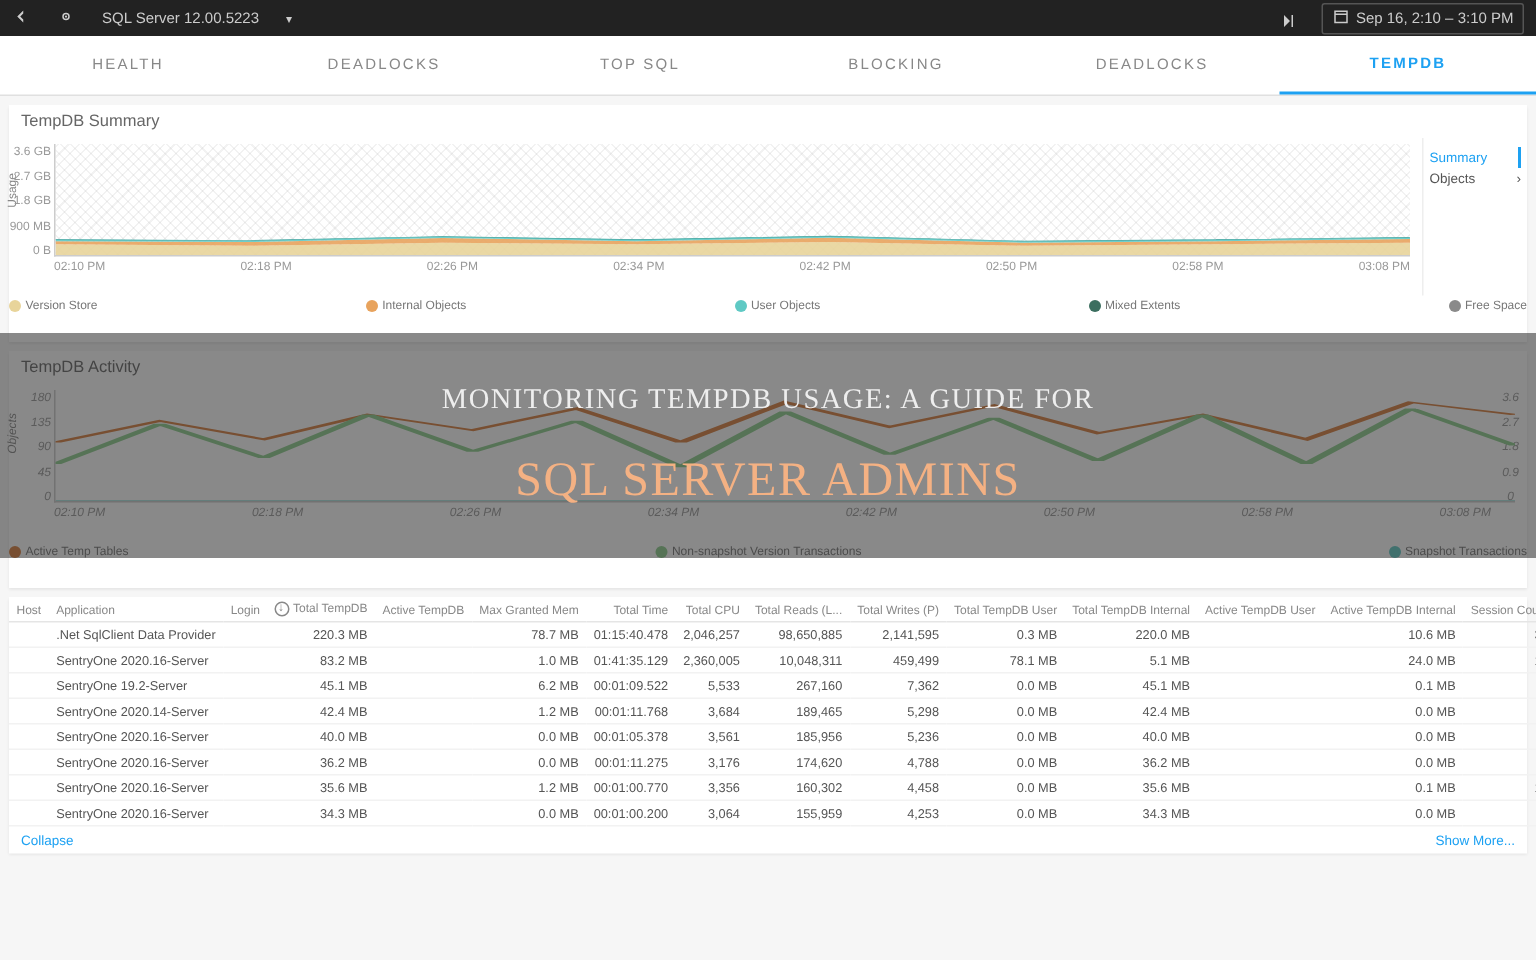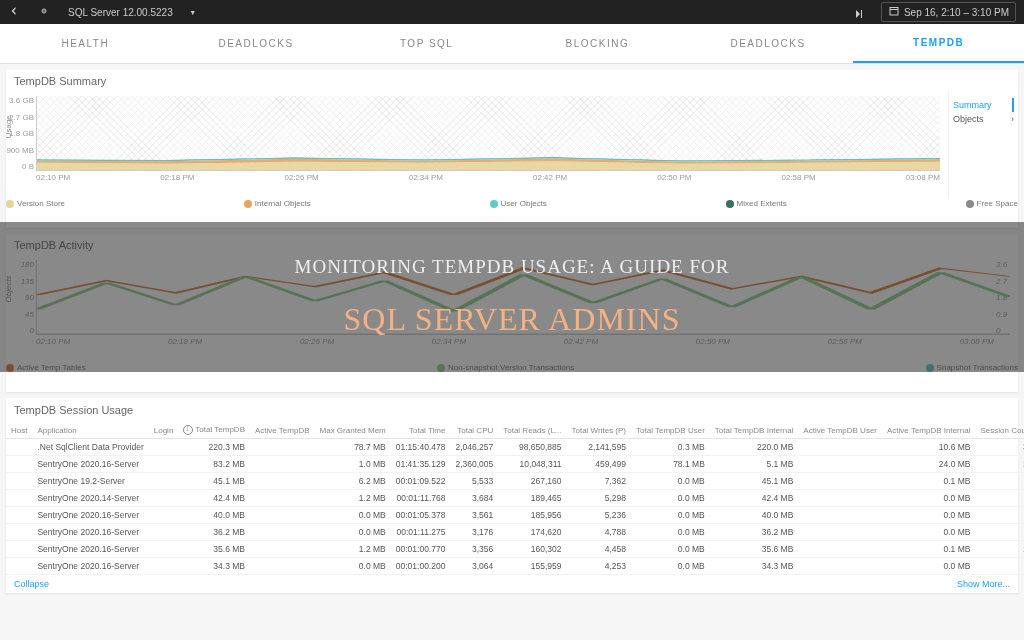--- a/index.html
+++ b/index.html
@@ -26,21 +26,21 @@
   .chart1-plot { flex: 1; height: 105px; position: relative; padding: 4px 8px 0 30px; }
   .chart1-side { width: 70px; border-left: 1px solid #eee; padding: 6px 4px; font-size: 9px; }
   .chart1-side .item { padding: 2px 0; display:flex; justify-content:space-between; align-items:center;}
   .chart1-side .item.active { color: #1da1f2; border-right: 2px solid #1da1f2; padding-right: 4px; }
 
   .plot-area { position: absolute; left: 30px; right: 8px; top: 4px; bottom: 26px; border-left: 1px solid #ccc; border-bottom: 1px solid #ccc; }
   .plot-area.hatched { background:
       repeating-linear-gradient(45deg, transparent 0 4px, rgba(150,150,150,0.12) 4px 5px),
       repeating-linear-gradient(-45deg, transparent 0 4px, rgba(150,150,150,0.12) 4px 5px); }
   .yticks { position: absolute; left: 0; top: 4px; bottom: 26px; width: 28px; display: flex; flex-direction: column; justify-content: space-between; text-align: right; font-size: 8px; color: #999; }
-  .yticks-right { position: absolute; right: 0; top: 4px; bottom: 26px; width: 22px; display: flex; flex-direction: column; justify-content: space-between; text-align: left; font-size: 8px; color: #999; }
+  .yticks-right { position: absolute; right: 0; top: 4px; bottom: 26px; width: 22px; display: flex; flex-direction: column; justify-content: space-between; text-align: center; font-size: 8px; color: #999; }
   .xticks { position: absolute; left: 30px; right: 8px; bottom: 14px; height: 10px; display: flex; justify-content: space-between; font-size: 8px; color: #999; }
   .ylabel { position: absolute; left: 2px; top: 40%; transform: rotate(-90deg); font-size: 8px; color: #888; transform-origin: left; }
 
   .legend { display: flex; justify-content: space-between; gap: 14px; padding: 2px 0 20px 0; font-size: 8px; color: #777; }
   .legend span.sw { display: inline-block; width: 8px; height: 8px; border-radius: 50%; margin-right: 3px; vertical-align: middle; }
 
   
   svg.chart-svg { position: absolute; inset: 0; width: 100%; height: 100%; }
 
   
@@ -184,21 +184,20 @@
       </div>
   </div>
   <div class="legend" id="act-legend">
       <span><span class="sw" style="background:#d97f3e"></span>Active Temp Tables</span>
       <span><span class="sw" style="background:#8fcf8f"></span>Non-snapshot Version Transactions</span>
       <span><span class="sw" style="background:#5fc9c4"></span>Snapshot Transactions</span>
     </div>
 </div>
 
 <div class="table-panel">
-  <div class="table-title">TempDB Session Usage</div>
   <table>
     <thead>
         <tr id="tbl-head">
           <th>Host</th>
           <th>Application</th>
           <th>Login</th>
           <th><span class="dl-icon"></span>Total TempDB</th>
           <th>Active TempDB</th>
           <th>Max Granted Mem</th>
           <th>Total Time</th>

